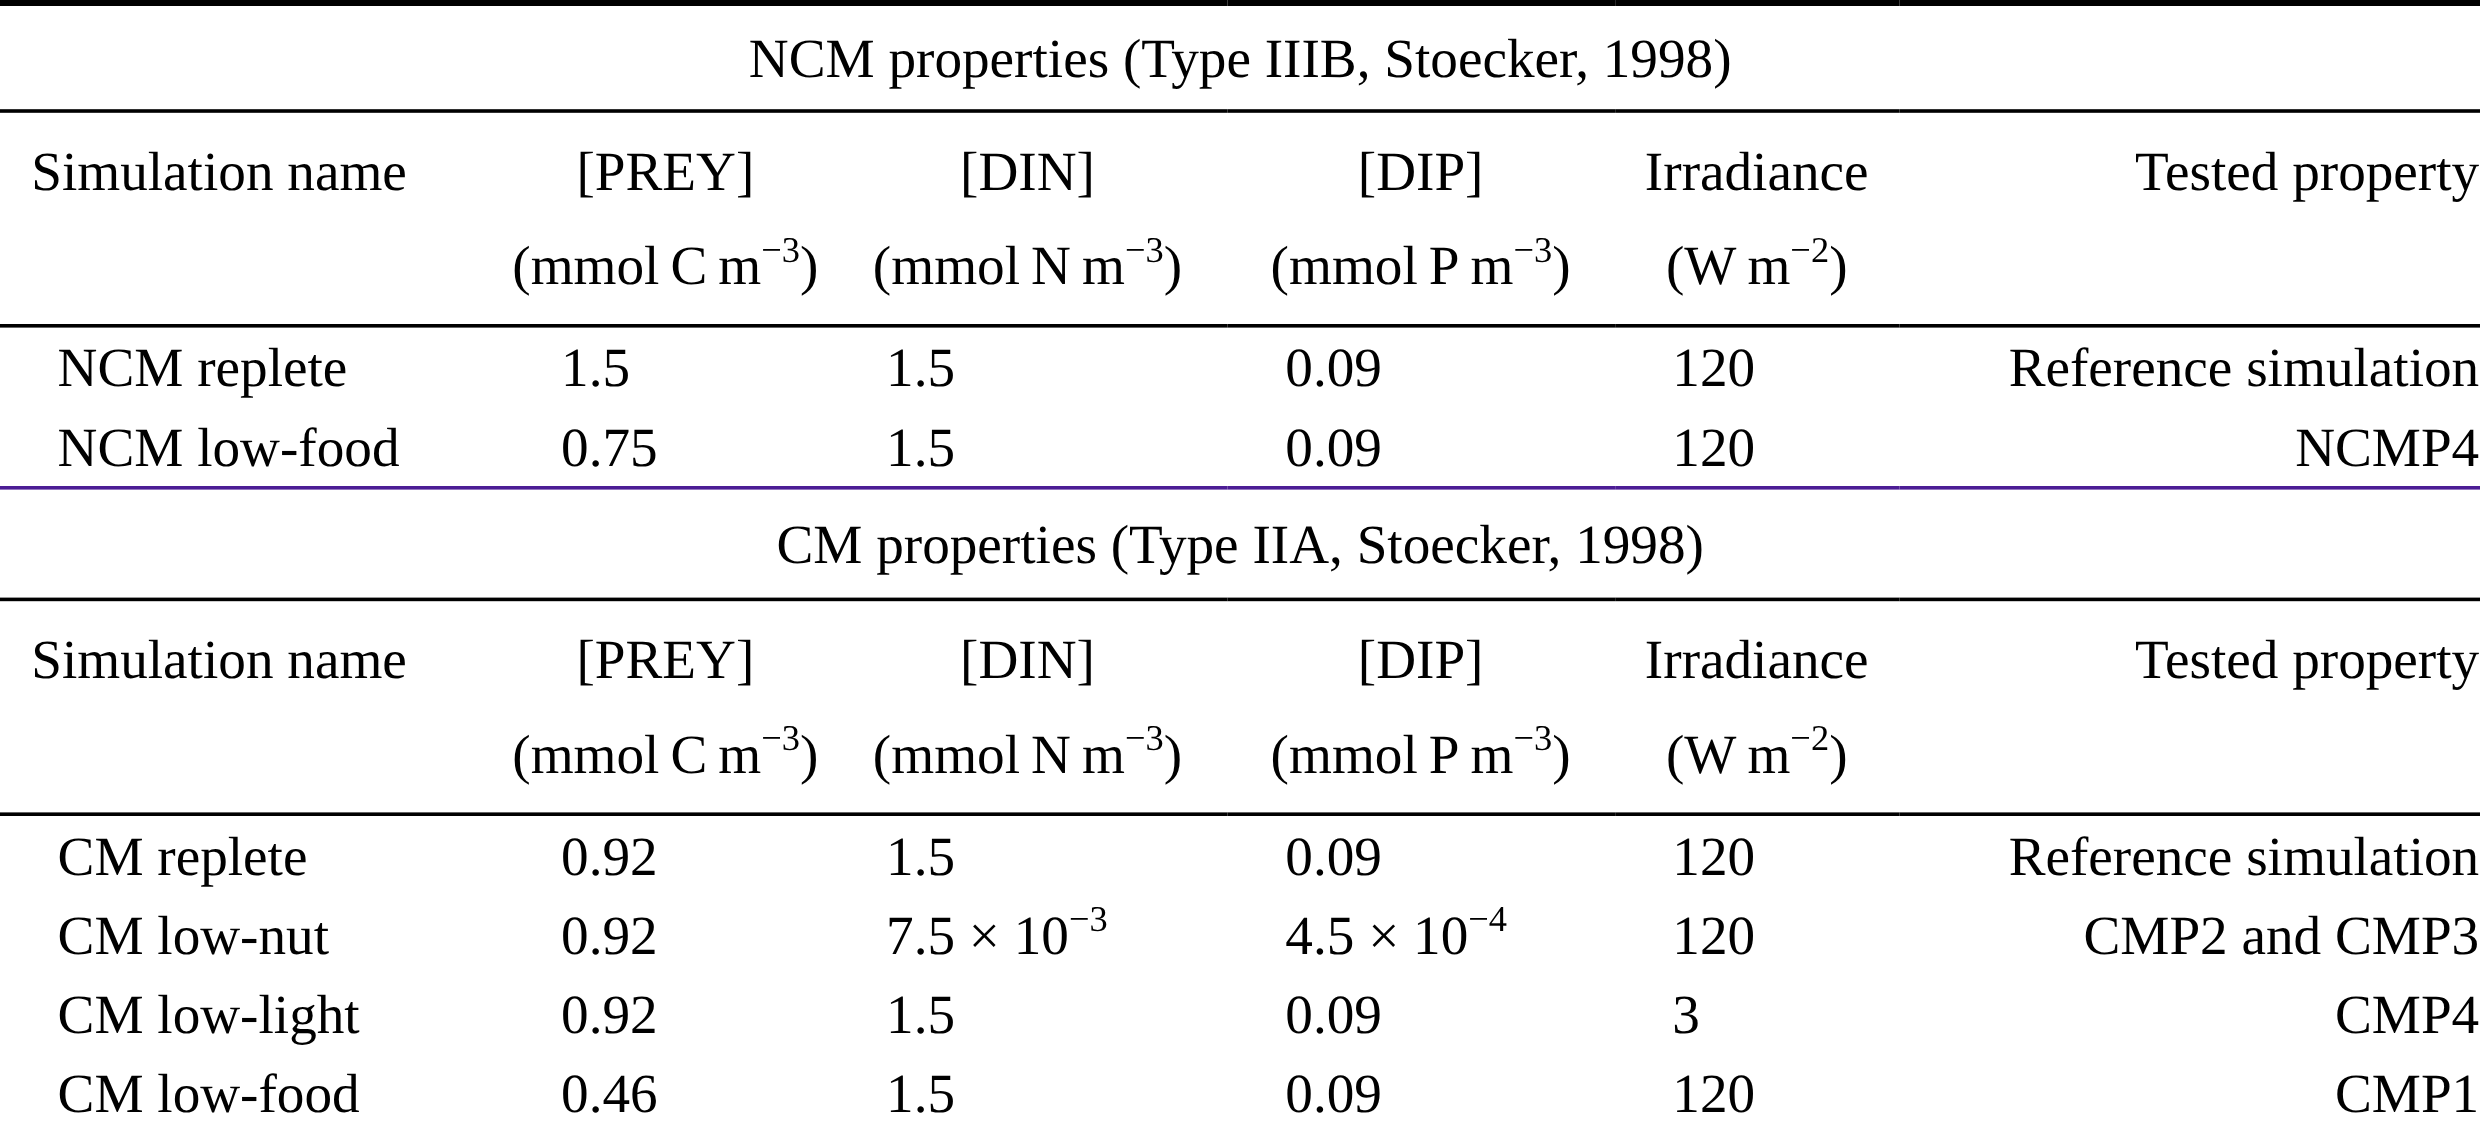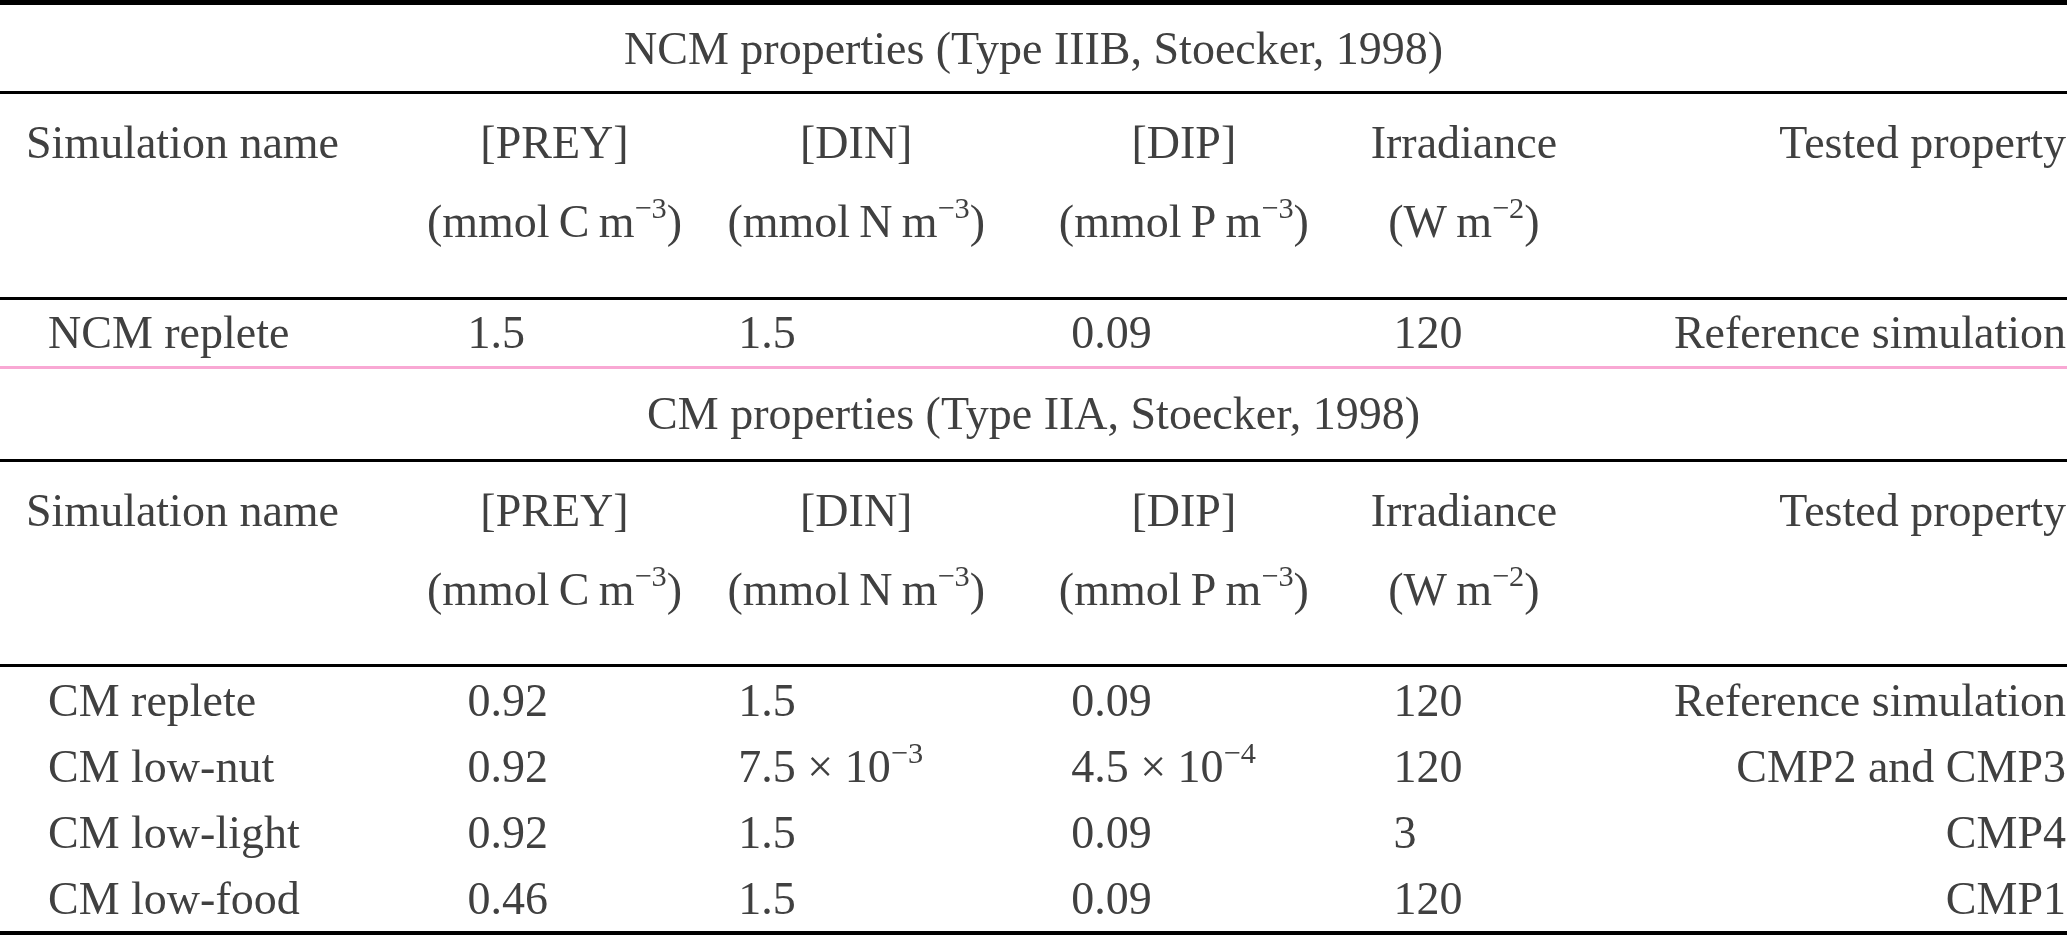--- a/index.html
+++ b/index.html
@@ -4,21 +4,21 @@
 <style>
   html, body {
     margin: 0;
     padding: 0;
     background: #ffffff;
   }
   .page {
     width: 2067px;
     height: 935px;
     background: #ffffff;
-    color: #404040;
+    color: #000000;
     font-family: "Liberation Serif", "DejaVu Serif", serif;
     font-size: 46px;
     box-sizing: border-box;
     overflow: hidden;
   }
   table.sim-table {
     width: 100%;
     height: 100%;
     border-collapse: collapse;
     table-layout: fixed;
@@ -33,21 +33,21 @@
   col.w-tested  { width: 23.4%; }
 
   tr.title-row td {
     border-bottom: 3px solid #000;
     height: 84px;
     text-align: center;
     vertical-align: middle;
     font-size: 46px;
   }
   tr.title-row.second td {
-    border-top: 3px solid #f9a8d4;
+    border-top: 3px solid #4c1d95;
     height: 88px;
     margin-top: 38px;
   }
   tr.header-row th {
     border-bottom: 3px solid #000;
     font-weight: normal;
     vertical-align: top;
     padding-top: 22px;
     padding-bottom: 16px;
     font-size: 46px;
@@ -122,20 +122,28 @@
       <tr class="body-row">
         <td class="c-name">NCM replete</td>
         <td class="c-num"><span>1.5</span><sup></sup></td>
         <td class="c-num"><span>1.5</span><sup></sup></td>
         <td class="c-num"><span>0.09</span><sup></sup></td>
         <td class="c-num"><span>120</span><sup></sup></td>
         <td class="c-tested">Reference simulation</td>
       </tr>
 
 
+      <tr class="body-row">
+        <td class="c-name">NCM low-food</td>
+        <td class="c-num"><span>0.75</span><sup></sup></td>
+        <td class="c-num"><span>1.5</span><sup></sup></td>
+        <td class="c-num"><span>0.09</span><sup></sup></td>
+        <td class="c-num"><span>120</span><sup></sup></td>
+        <td class="c-tested">NCMP4</td>
+      </tr>
 
       <tr class="title-row second">
         <td colspan="6">CM properties (Type IIA, Stoecker, 1998)</td>
       </tr>
 
       <tr class="header-row">
         <th class="c-name">
           <div class="hlabel">Simulation name</div>
           <div class="hunit"><span></span><sup></sup><span></span></div>
         </th>

